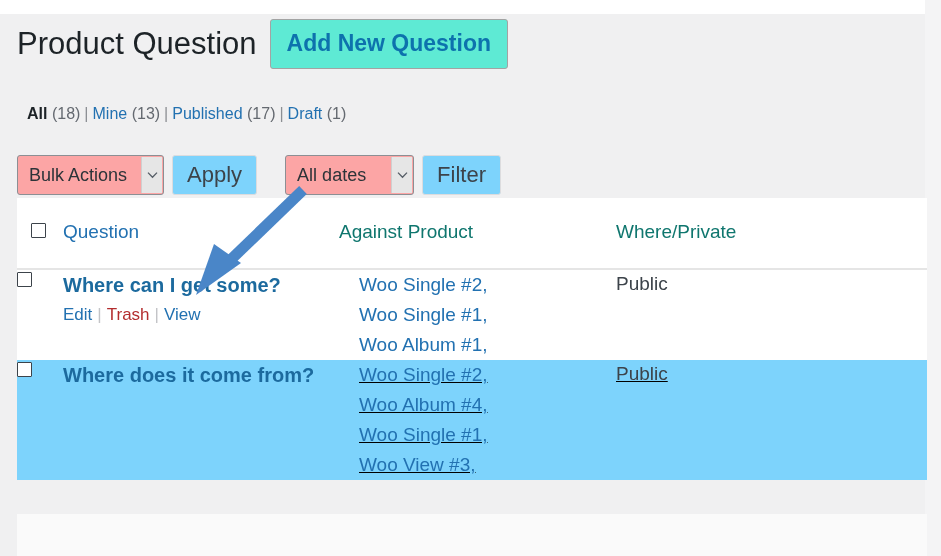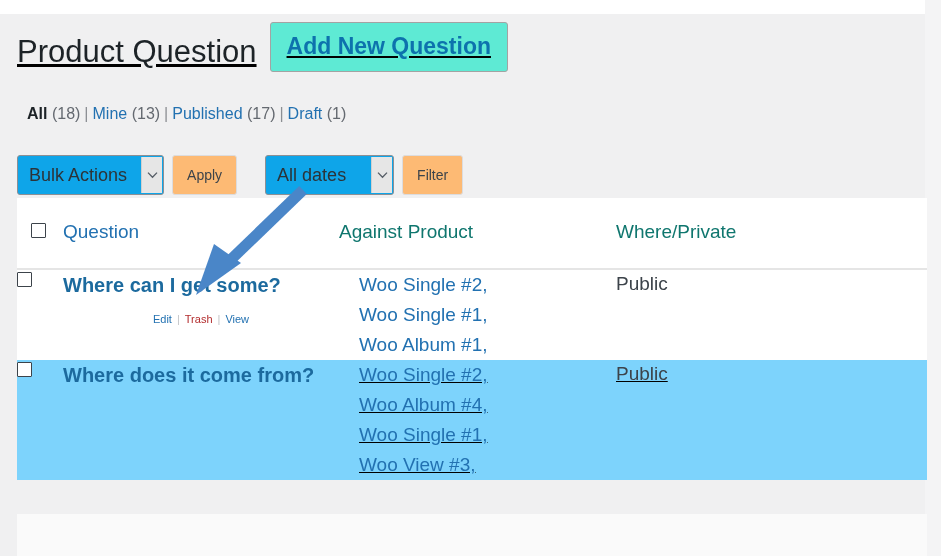--- a/index.html
+++ b/index.html
@@ -37,24 +37,23 @@
   .wrap {
     position: absolute;
     left: 0; top: 14px;
     width: 925px;
     height: 542px;
   }
 
   
   .page-head {
     display: flex;
-    align-items: flex-end;
+    align-items: center;
     padding: 2px 0 0 17px;
     height: 58px;
-    text-decoration: underline;
   }
   .page-title {
     font-size: 31px;
     font-weight: 400;
     color: #1d2327;
     line-height: 1.3;
     margin: 0;
     padding: 0 4px 0 0;
     white-space: nowrap;
   }
@@ -93,21 +92,21 @@
   
   .tablenav {
     display: flex;
     align-items: center;
     padding: 7px 0 0 17px;
     height: 54px;
   }
   .select-wrap {
     position: relative;
     display: inline-block;
-    background: #0ea5e9;
+    background: #fca5a5;
     border: 1px solid #8c8f94;
     border-radius: 3px;
     height: 40px;
     margin-right: 8px;
   }
   .select-wrap .sel-text {
     display: inline-block;
     font-size: 18px;
     color: #2c3338;
     line-height: 38px;
@@ -122,25 +121,25 @@
     width: 21px;
     background: #e6e6e6;
     border-left: 1px solid #cfcfcf;
     display: flex;
     align-items: center;
     justify-content: center;
   }
   .sel-arrowbox svg { display: block; }
   .nav-btn {
     display: inline-block;
-    background: #fdba74;
+    background: #7dd3fc;
     border: 1px solid #dcdcde;
     border-radius: 3px;
     color: #3c434a;
-    font-size: 14px;
+    font-size: 22px;
     line-height: 38px;
     height: 40px;
     padding: 0 14px;
     margin-right: 28px;
     white-space: nowrap;
     cursor: pointer;
   }
   .nav-btn.last { margin-right: 0; }
 
   
@@ -193,26 +192,25 @@
   .q-title {
     display: inline-block;
     color: #1c6a9e;
     font-weight: bold;
     font-size: 20px;
     line-height: 1.5;
     text-decoration: none;
     cursor: pointer;
   }
   .row-actions {
-    margin-top: 11px;
-    font-size: 11px;
+    margin-top: 2px;
+    font-size: 17px;
     line-height: 1.5;
     color: #8c8f94;
     white-space: nowrap;
-    text-align: center;
   }
   .row-actions a { text-decoration: none; cursor: pointer; }
   .row-actions a.edit { color: #2271b1; }
   .row-actions a.view { color: #2271b1; }
   .row-actions a.trash { color: #b32d2e; }
   .row-actions .bar { color: #c3c4c7; padding: 0 5px; }
 
   .prod-line {
     display: block;
     color: #2271b1;

